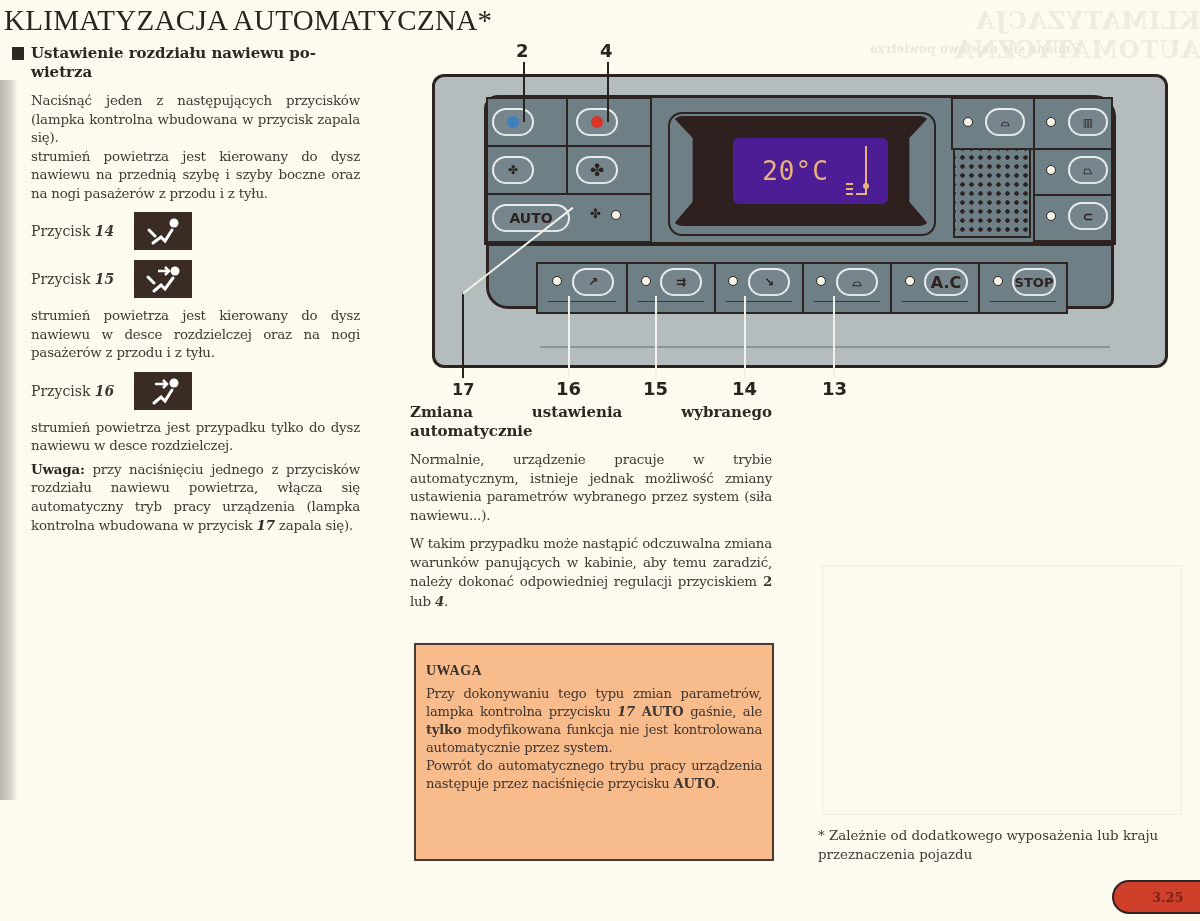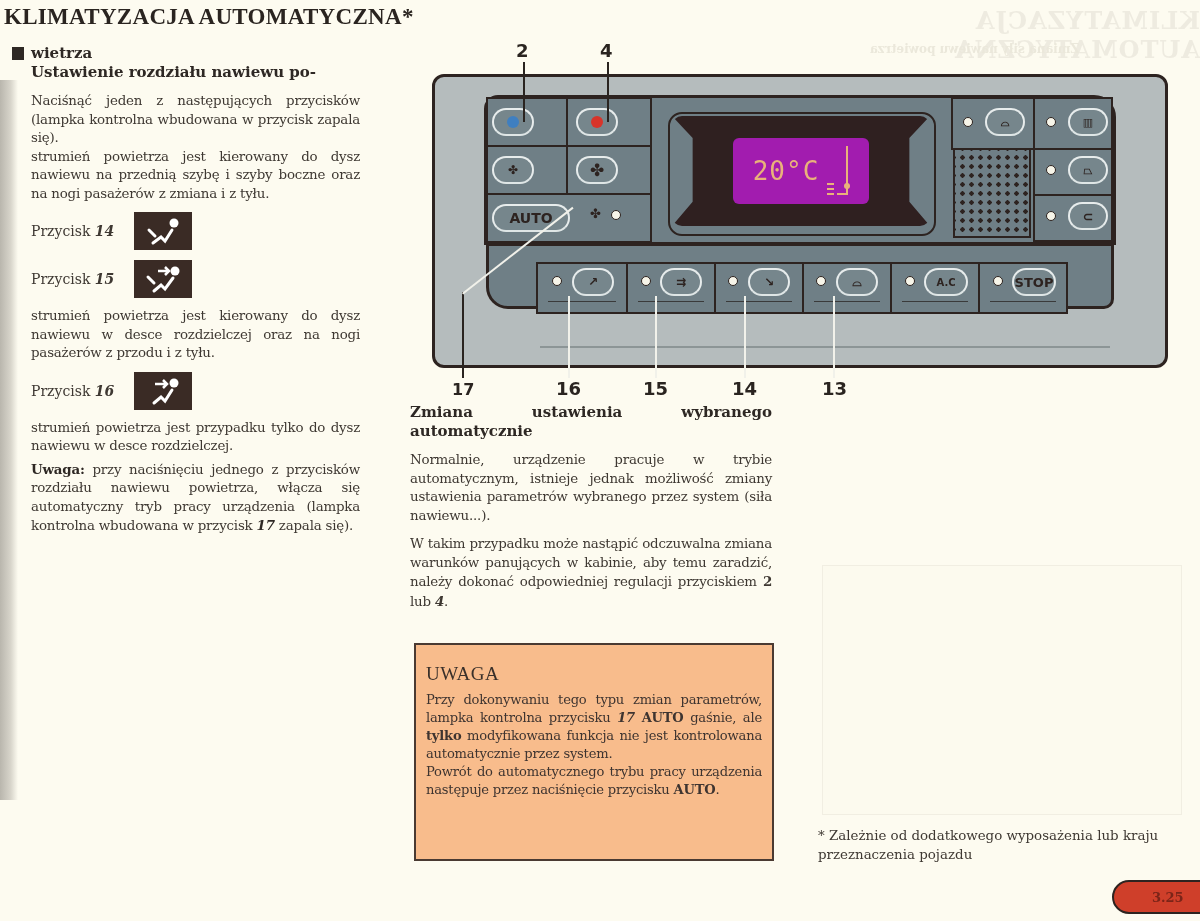--- a/index.html
+++ b/index.html
@@ -15,21 +15,21 @@
     background: linear-gradient(to right, #b9b6ad 0%, #d8d5cb 60%, rgba(253,251,240,0) 100%);
   }
   .ghost { position: absolute; color: #ece9dc; font-weight: bold; }
   .ghost-title { left: 770px; top: 6px; font-size: 24px; letter-spacing: 1px; transform: scaleX(-1); color:#eeebe0; }
   .ghost-sub { left: 870px; top: 42px; font-size: 12px; transform: scaleX(-1); color:#ebe8db; }
   .ghost-box { position:absolute; left:822px; top:565px; width:360px; height:250px; border:1px solid #f1eee2; background:#fcfaee; }
 
   .page-title {
     position: absolute; left: 4px; top: 4px;
     font-family: "Liberation Serif", "DejaVu Serif", serif;
-    font-size: 23px; font-weight: bold; letter-spacing: 0.3px; color: #2a2420;
+    font-size: 29px; font-weight: normal; letter-spacing: 0.3px; color: #2a2420;
     white-space: nowrap;
   }
   .col-left { position: absolute; left: 12px; top: 44px; width: 348px; }
   .section-head {
     display: flex; align-items: flex-start;
     font-family: "DejaVu Serif", serif; font-weight: bold; font-size: 15px; line-height: 19px; color: #2e2824;
   }
   .section-head .bullet { width: 12px; height: 13px; background: #2e2824; margin: 3px 7px 0 0; flex: none; }
   p.body {
     font-family: "DejaVu Serif", serif; font-size: 13.4px; line-height: 18.5px; color: #3e3832;
@@ -69,22 +69,22 @@
   .display-bezel {
     position:absolute; left:668px; top:112px; width:268px; height:124px;
     background:#6f7f86; border:2px solid #2d2320; border-radius:14px;
   }
   .display-dark {
     position:absolute; left:672px; top:116px; width:258px; height:110px;
     background:#2f2020; clip-path: polygon(0 0, 100% 0, 92% 20%, 92% 78%, 100% 100%, 0 100%, 8% 78%, 8% 20%);
     border-radius: 10px;
   }
   .lcd {
-    position:absolute; left:733px; top:138px; width:136px; height:66px;
-    background:#a21caf; border-radius:6px;
+    position:absolute; left:733px; top:138px; width:155px; height:66px;
+    background:#4c1d95; border-radius:6px;
     display:flex; align-items:center; justify-content:center;
   }
   .lcd-temp { font-family:"DejaVu Sans Mono", monospace; font-size:26px; color:#e9b27a; letter-spacing:1px; margin-right:30px; font-weight:normal; }
   .grille {
     position:absolute; left:953px; top:148px; width:78px; height:90px; background:#6f7f86;
     border:2px solid #2d2320;
     background-image: radial-gradient(circle, #2d2320 2px, transparent 2.4px);
     background-size: 9px 9px; background-position: 3px 3px;
   }
   .lower-bar {
@@ -95,21 +95,21 @@
   .lower-btn .under { position:absolute; left:10px; right:10px; bottom:10px; height:1px; background:#3a3a3a; }
   .panel-base-line { position:absolute; left:540px; top:346px; width:570px; height:2px; background:#8c9596; }
 
   
   .col-mid { position:absolute; left:410px; top:403px; width:362px; }
   .h2 { font-family:"DejaVu Serif",serif; font-weight:bold; font-size:15px; line-height:19px; color:#2e2824; margin-bottom:10px; text-align:justify; }
   .warn-box {
     position:absolute; left:414px; top:643px; width:360px; height:218px;
     background:#f8bc8c; border:2px solid #4a3a32; padding: 18px 10px 10px 10px;
   }
-  .warn-title { font-family:"Liberation Serif","DejaVu Serif",serif; font-size:19px; font-weight:normal; color:#3a302a; margin-bottom:6px; letter-spacing:0.5px; }
+  .warn-title { font-family:"Liberation Serif","DejaVu Serif",serif; font-size:14px; font-weight:bold; color:#3a302a; margin-bottom:6px; letter-spacing:0.5px; }
   .warn-box p { font-family:"DejaVu Serif",serif; font-size:13.1px; line-height:18px; color:#3e3430; text-align:justify; letter-spacing:-0.2px;}
   .footnote { position:absolute; left:818px; top:826px; width:380px; font-family:"DejaVu Serif",serif; font-size:13.4px; line-height:19px; color:#3e3832; }
   .page-num {
     position:absolute; left:1112px; top:880px; width:110px; height:34px;
     background:#cf3f2a; border:2px solid #2d2320; border-radius:18px 0 0 18px;
     font-family:"DejaVu Serif",serif; font-size:13px; font-weight:bold; color:#7a2418;
     display:flex; align-items:center; padding-left:38px;
   }
 </style>
 </head>
@@ -119,28 +119,28 @@
 <div class="ghost ghost-title">KLIMATYZACJA AUTOMATYCZNA</div>
 <div class="ghost ghost-sub">Zmiana siły nawiewu powietrza</div>
 <div class="ghost-box"></div>
 
 <h1 class="page-title">KLIMATYZACJA AUTOMATYCZNA*</h1>
 
 <div class="col-left">
   <div class="section-head">
     <span class="bullet"></span>
     <div>
+      <div>Ustawienie rozdziału nawiewu po-</div>
       <div>wietrza</div>
-      <div>Ustawienie rozdziału nawiewu po-</div>
     </div>
   </div>
 
   <p class="body indent" style="margin-top:10px;">Naciśnąć jeden z następujących przycisków (lampka kontrolna wbudowana w przycisk zapala się).</p>
 
-  <p class="body indent">strumień powietrza jest kierowany do dysz nawiewu na przednią szybę i szyby boczne oraz na nogi pasażerów z zmiana i z tyłu.</p>
+  <p class="body indent">strumień powietrza jest kierowany do dysz nawiewu na przednią szybę i szyby boczne oraz na nogi pasażerów z przodu i z tyłu.</p>
 
   <div class="btn-row">
     <span class="lbl"><span>Przycisk</span> <b>14</b></span>
     <span class="icon-box">
       <svg width="44" height="32" viewBox="0 0 44 32">
         <circle cx="33" cy="8" r="4.5" fill="#fff"></circle>
         <path d="M12 28 L20 22 L24 26 L31 15" fill="none" stroke="#fff" stroke-width="3" stroke-linecap="round"></path>
         <path d="M8 15 L14 21" stroke="#fff" stroke-width="3" stroke-linecap="round"></path>
       </svg>
     </span>
@@ -275,21 +275,21 @@
     </div>
   <span class="led" style="left:728px; top:276px;"></span>
   <div class="ctrl-btn" style="left:748px; top:268px; width:42px; font-size:12px;">
       <span>↘</span>
     </div>
   <span class="led" style="left:816px; top:276px;"></span>
   <div class="ctrl-btn" style="left:836px; top:268px; width:42px; font-size:12px;">
       <span>⌓</span>
     </div>
   <span class="led" style="left:905px; top:276px;"></span>
-  <div class="ctrl-btn" style="left:924px; top:268px; width:44px; font-size:10px;">
+  <div class="ctrl-btn" style="left:924px; top:268px; width:44px; font-size:16px;">
       <span>A.C</span>
     </div>
   <span class="led" style="left:993px; top:276px;"></span>
   <div class="ctrl-btn" style="left:1012px; top:268px; width:44px; font-size:13px;">
       <span>STOP</span>
     </div>
 
   <div class="panel-base-line"></div>
 
   <span class="callout-line" style="left:523px; top:62px; height:60px;"></span>

